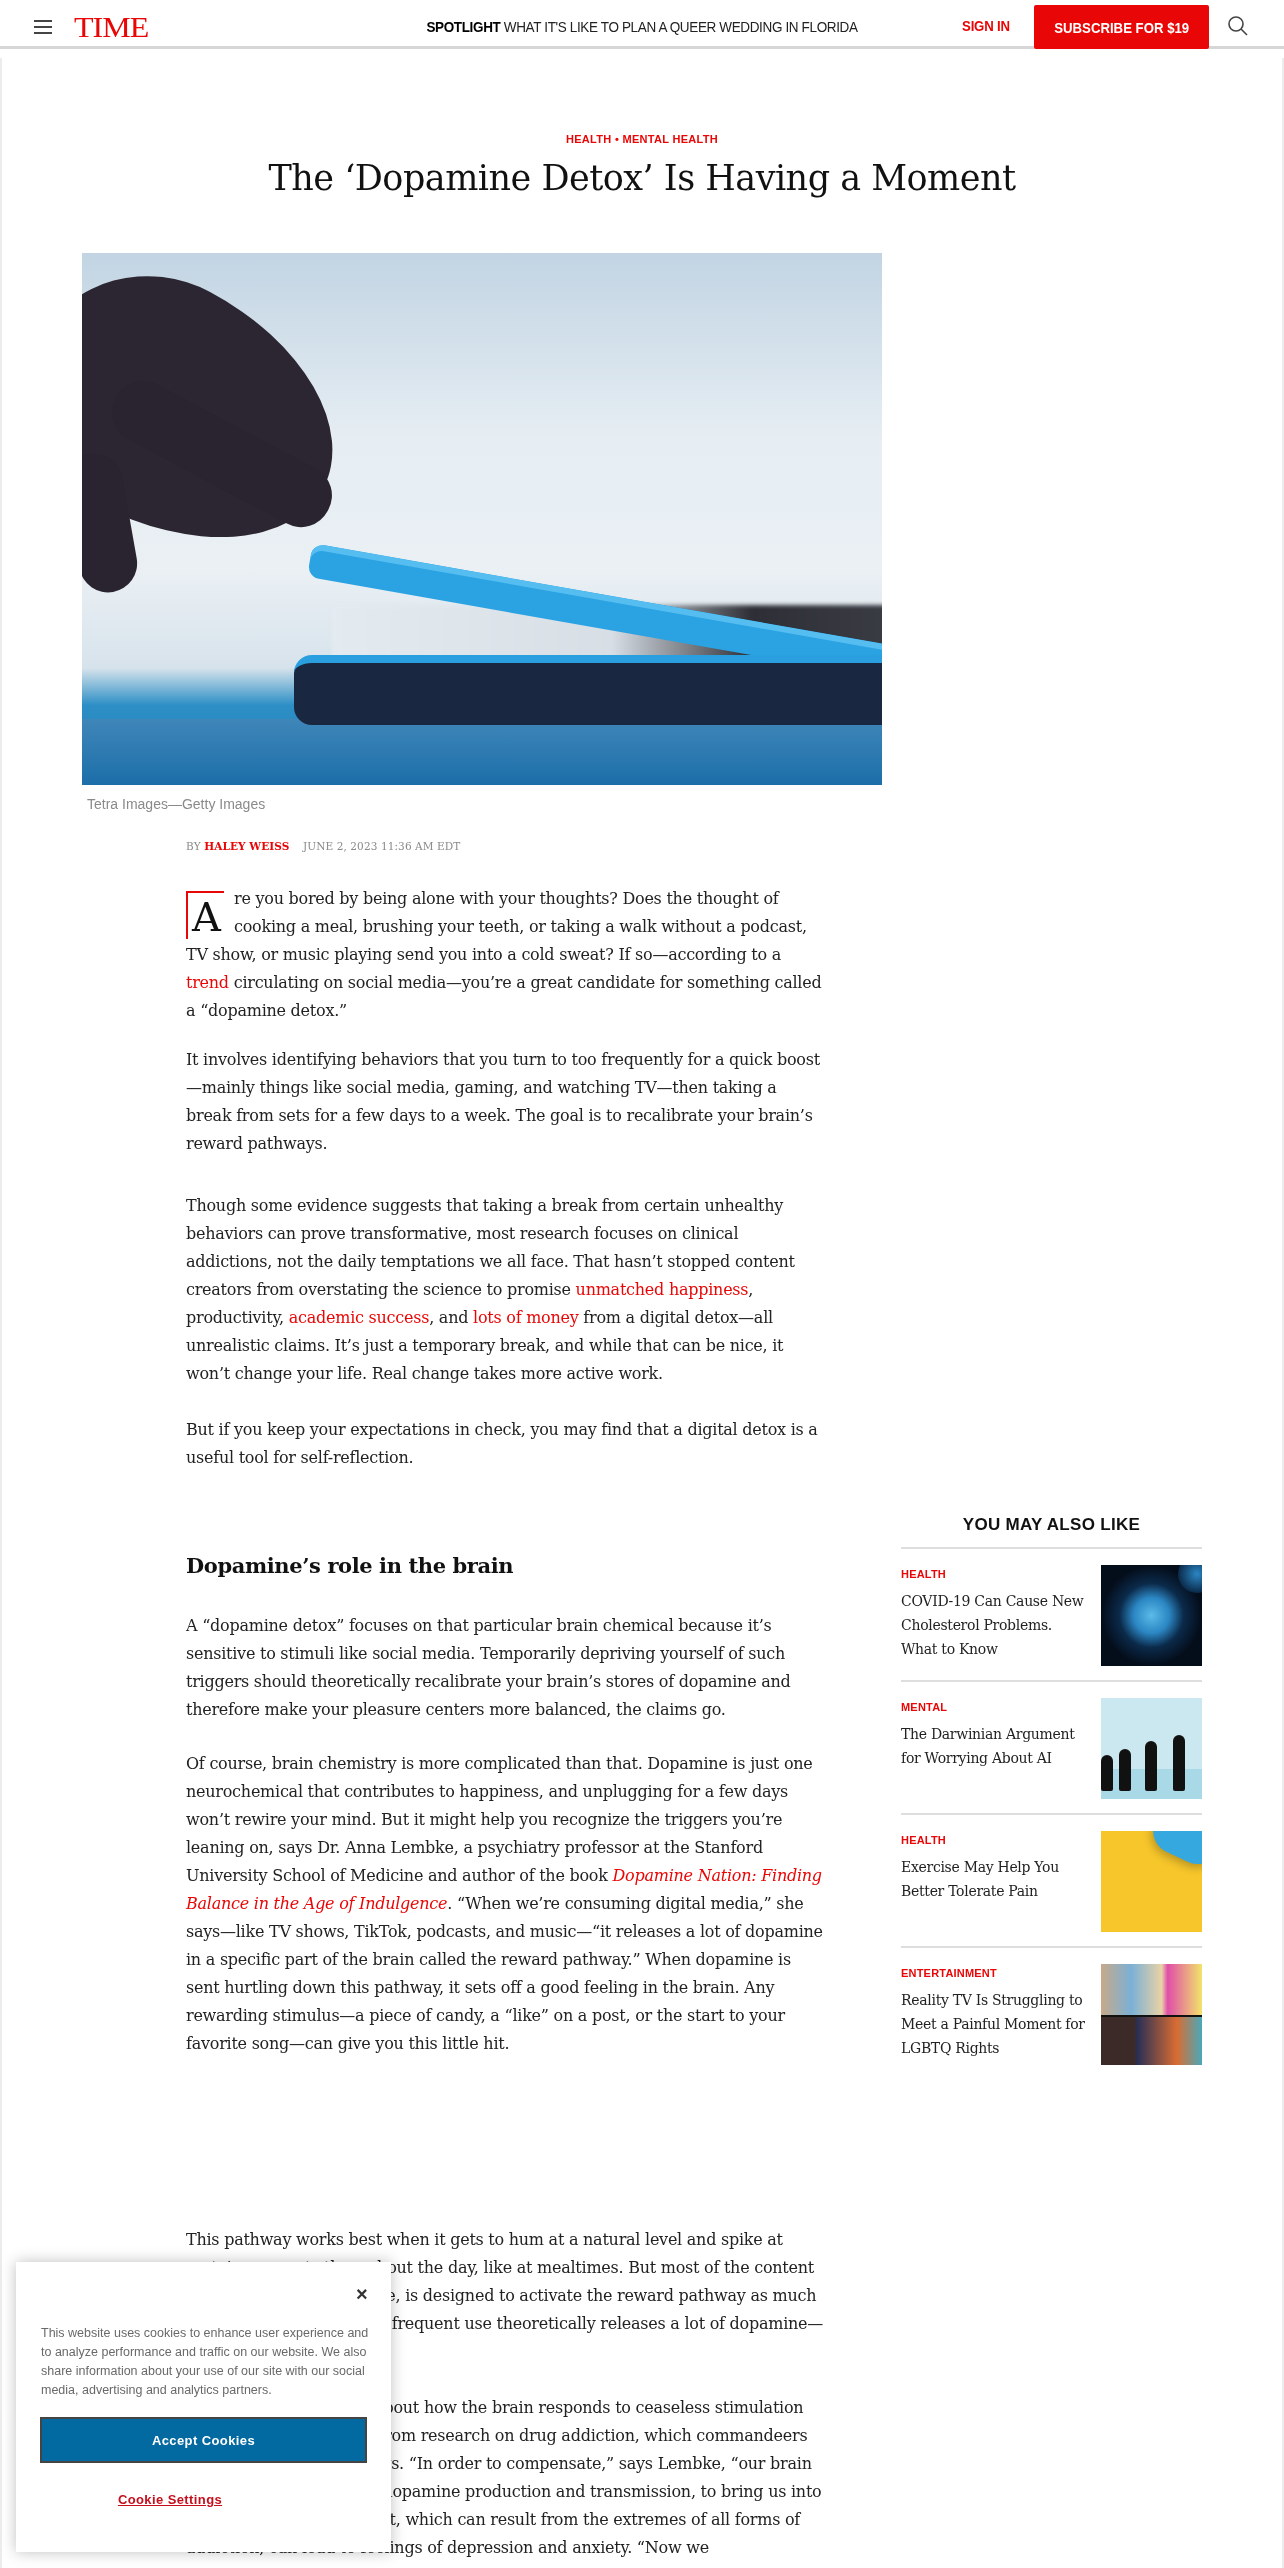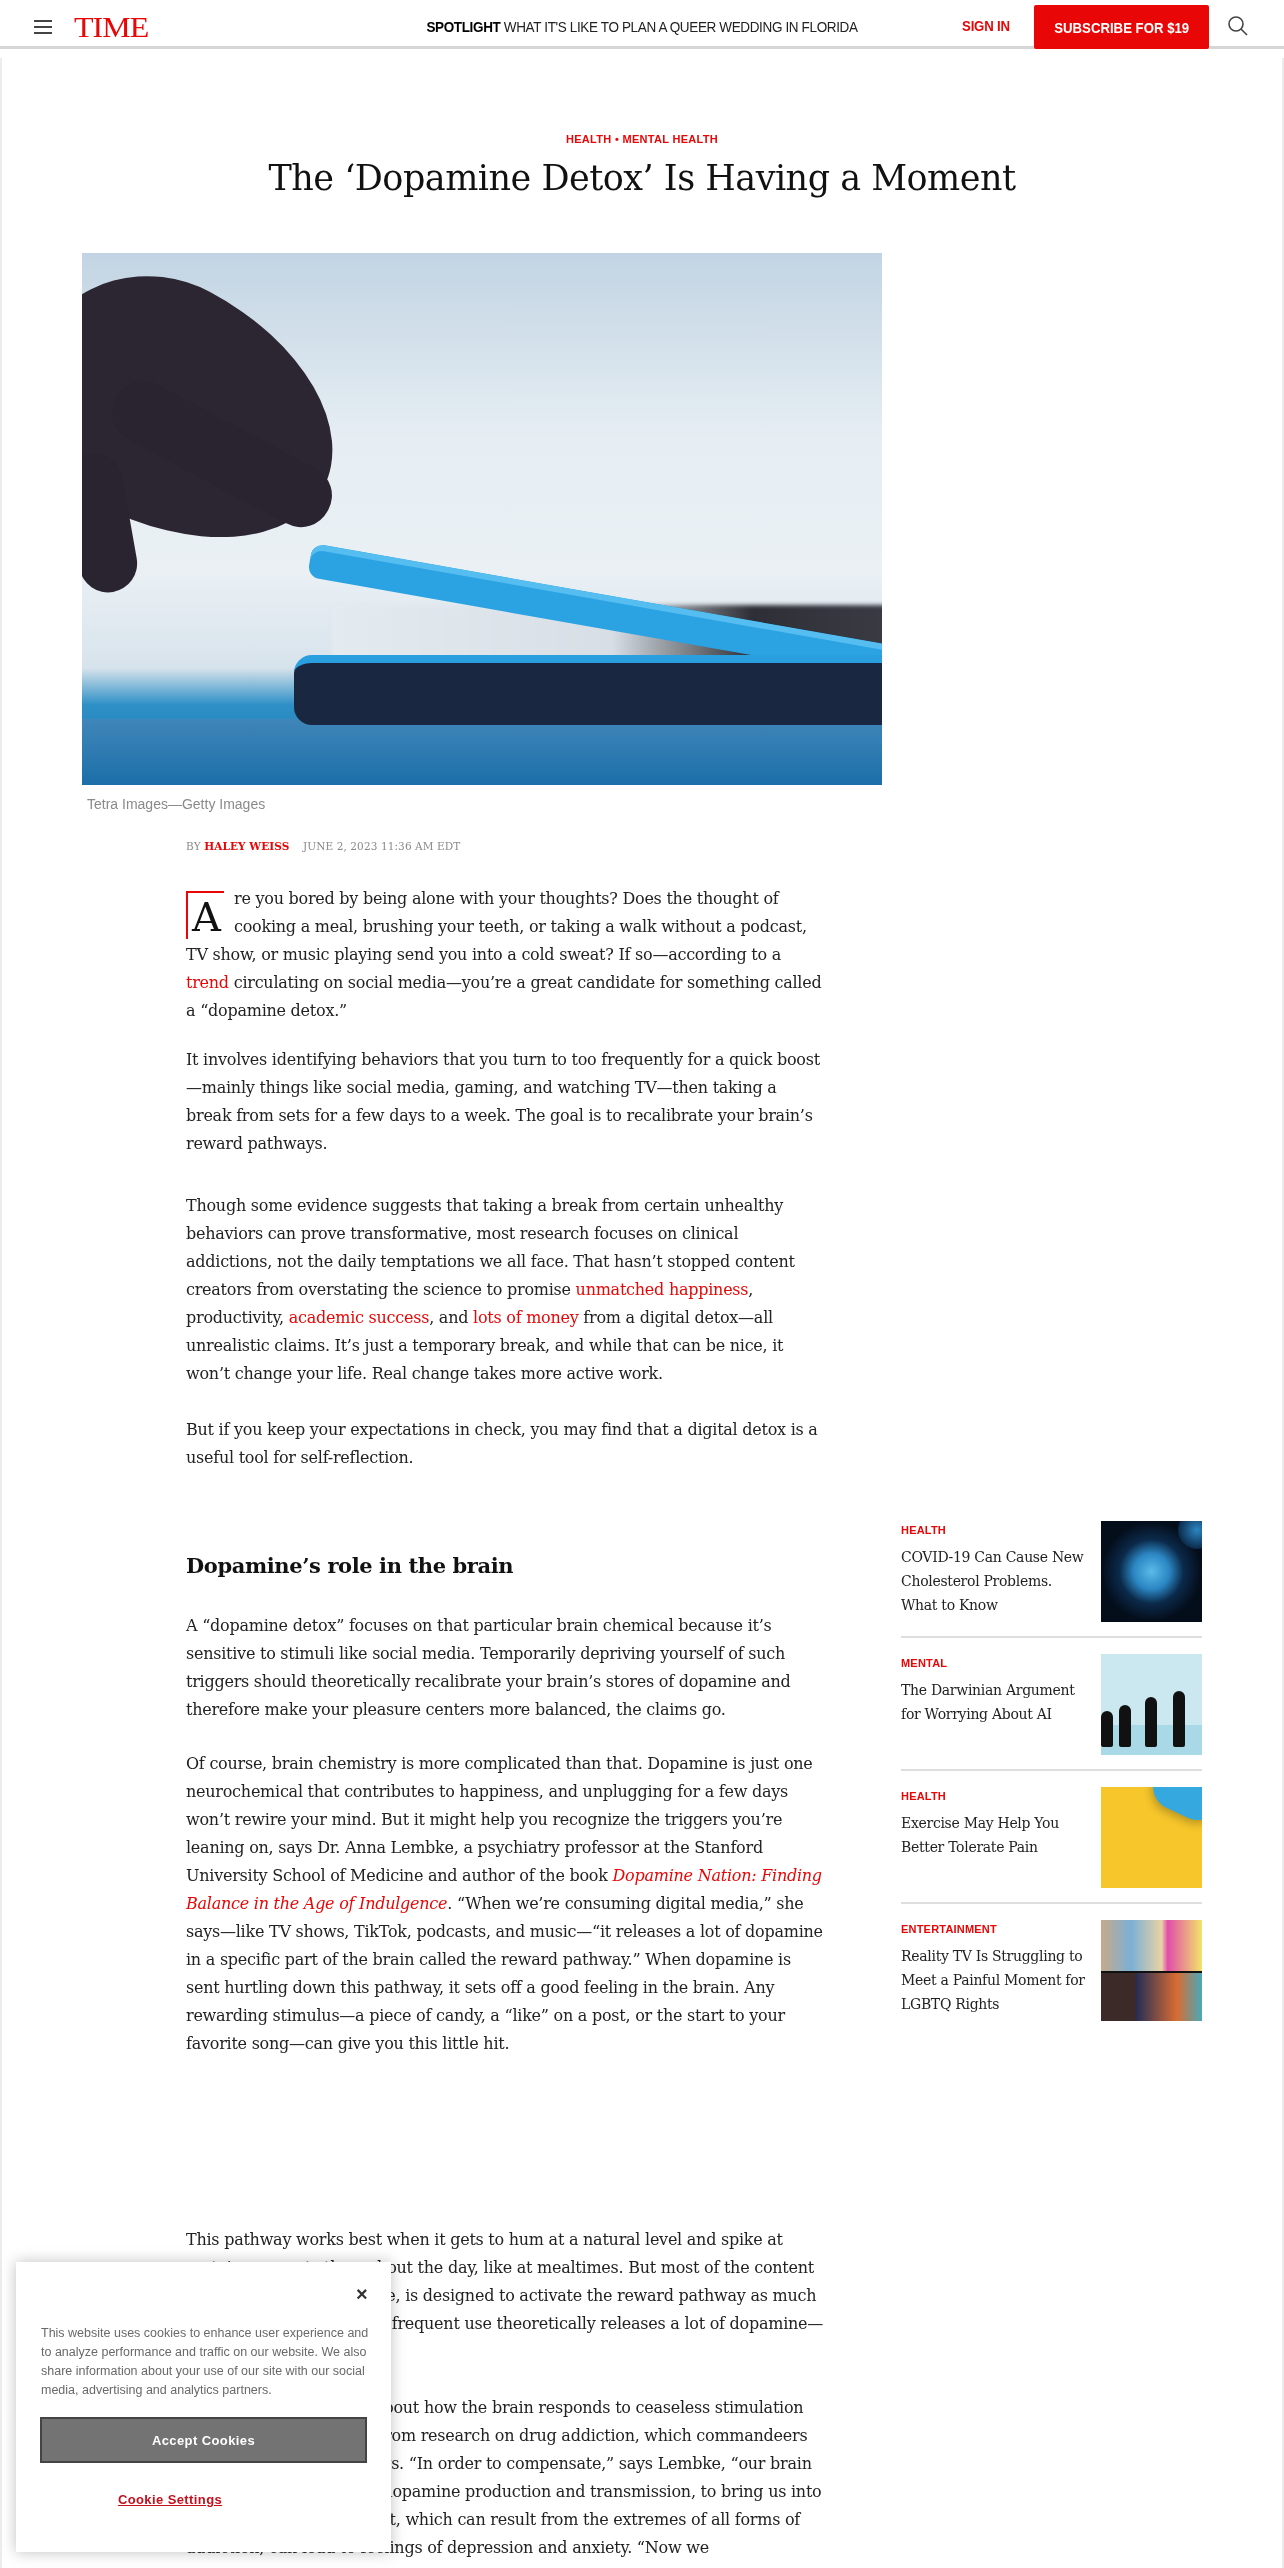--- a/index.html
+++ b/index.html
@@ -61,21 +61,21 @@
   .thumb-evo i { position: absolute; bottom: 8px; width: 12px; background: #111; border-radius: 6px 6px 2px 2px; }
   .thumb-pain { background: #f7c62b; }
   .thumb-pain::after { content: ""; position: absolute; right: -20px; top: -18px; width: 70px; height: 46px; border-radius: 30px; background: #35a8e0; transform: rotate(25deg); box-shadow: 0 4px 8px rgba(0,0,0,0.25); }
   .thumb-tv { background: linear-gradient(90deg, #c7a98a 0%, #7bb0d6 30%, #e9d2a6 60%, #e04ea8 66%, #f2e46a 100%); }
   .thumb-tv::after { content: ""; position: absolute; left: 0; top: 50%; width: 100%; height: 50%; background: linear-gradient(90deg, #3b2a28 0%, #3b2a28 33%, #2a2f55 36%, #d96c32 75%, #49a9b9 100%); border-top: 2px solid #111; }
 
   
   .cookie { position: absolute; left: 16px; top: 2262px; width: 375px; height: 290px; background: #fff; box-shadow: 0 0 14px rgba(0,0,0,0.25); z-index: 10; font-family: "Liberation Sans", sans-serif; }
   .cookie-close { position: absolute; left: 340px; top: 22px; font-size: 20px; font-weight: 700; color: #333; cursor: pointer; line-height: 20px; }
   .cookie-text { position: absolute; left: 25px; top: 62px; width: 330px; font-size: 12.5px; line-height: 19px; color: #696969; }
-  .cookie-accept { position: absolute; left: 24px; top: 155px; width: 327px; height: 46px; background: #737373; border: 2px solid #444; color: #fff; font-weight: 700; font-size: 13px; display: flex; align-items: center; justify-content: center; letter-spacing: 0.4px; cursor: pointer; }
+  .cookie-accept { position: absolute; left: 24px; top: 155px; width: 327px; height: 46px; background: #0369a1; border: 2px solid #444; color: #fff; font-weight: 700; font-size: 13px; display: flex; align-items: center; justify-content: center; letter-spacing: 0.4px; cursor: pointer; }
   .cookie-settings { position: absolute; left: 0; width: 308px; top: 230px; text-align: center; color: #c4101d; font-weight: 700; font-size: 13px; text-decoration: underline; letter-spacing: 0.4px; cursor: pointer; }
 </style>
 </head>
 <body>
 
 <div class="topbar">
   <div class="hamburger">
       <span></span>
       <span></span>
       <span></span>
@@ -155,20 +155,21 @@
 
 <div class="article" style="top: 2226px;">
   <p>This pathway works best when it gets to hum at a natural level and spike at certain moments throughout the day, like at mealtimes. But most of the content we consume, says Lembke, is designed to activate the reward pathway as much as possible, meaning that frequent use theoretically releases a lot of dopamine—overstimulation.”</p>
 </div>
 
 <div class="article" style="top: 2394px;">
   <p>Much of what we know about how the brain responds to ceaseless stimulation from our devices comes from research on drug addiction, which commandeers the same reward pathways. “In order to compensate,” says Lembke, “our brain down-regulates our own dopamine production and transmission, to bring us into a state of dopamine deficit, which can result from the extremes of all forms of addiction, can lead to feelings of depression and anxiety. “Now we</p>
 </div>
 
 <div class="sidebar">
+  <div class="sidebar-title">YOU MAY ALSO LIKE</div>
 
   <div class="rec">
     <div class="cat">HEALTH</div>
     <div class="title">COVID-19 Can Cause New Cholesterol Problems. What to Know</div>
     <div class="thumb thumb-virus"></div>
   </div>
 
   <div class="rec">
     <div class="cat">MENTAL</div>
     <div class="title">The Darwinian Argument for Worrying About AI</div>

